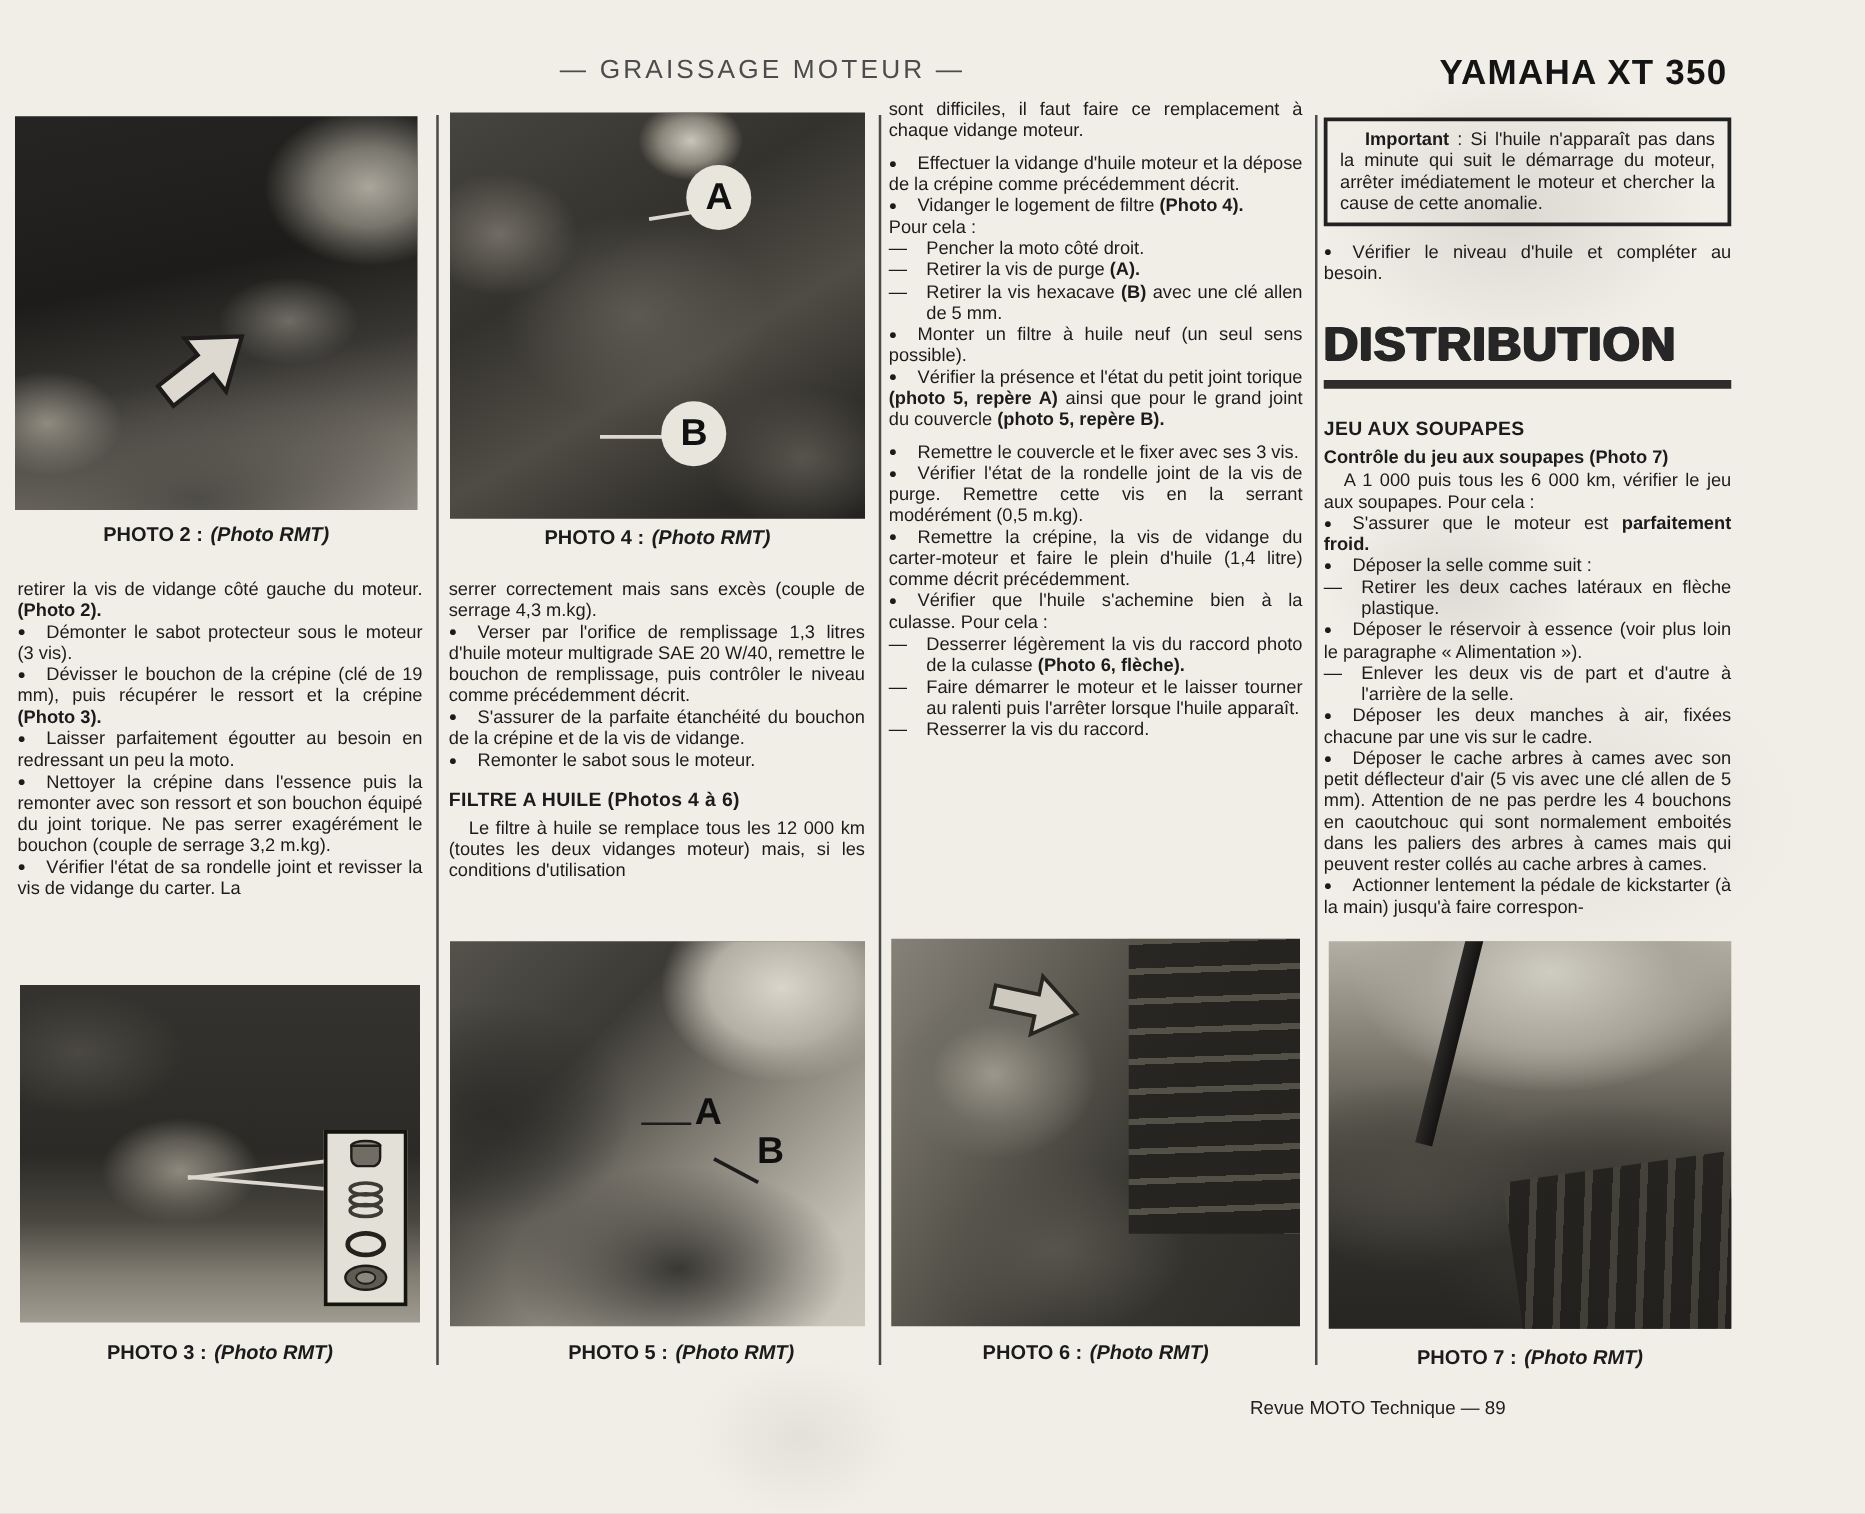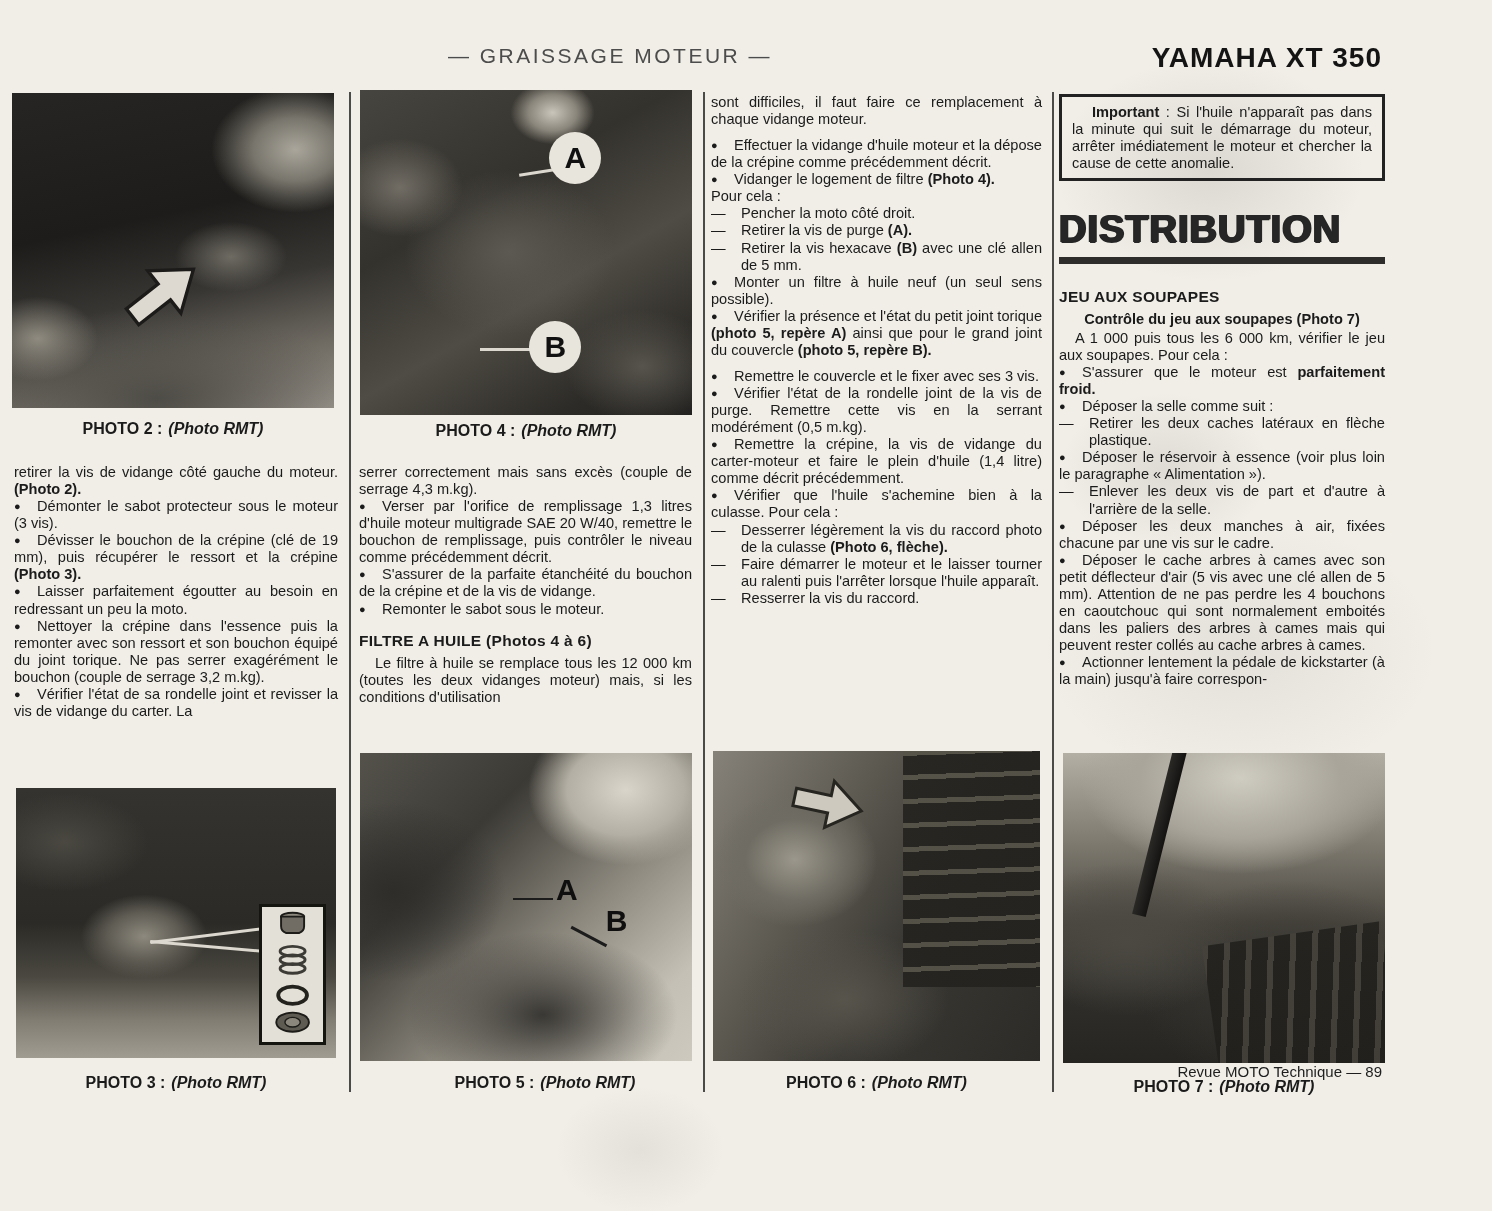--- a/index.html
+++ b/index.html
@@ -20,21 +20,21 @@
     font-size:28px; font-weight:bold; letter-spacing:1px; color:#141414; }
   .vrule { position:absolute; top:92px; height:1000px; width:2px; background:#4a4a48; }
 
   .textcol { position:absolute; font-size:14.6px; line-height:1.17; text-align:justify; }
   .blk { text-align:justify; }
   .blk .b { font-weight:bold; }
   .marker { display:inline-block; width:23px; font-size:11px; vertical-align:1px; }
   .dash { padding-left:30px; }
   .marker-dash { display:inline-block; width:30px; margin-left:-30px; }
   .h { font-weight:bold; font-size:15.5px; text-align:left; margin:14px 0 5px; letter-spacing:.3px; }
-  .h2 { font-weight:bold; text-align:center; margin:0 0 2px; }
+  .h2 { font-weight:bold; text-align:left; margin:0 0 2px; }
   .pi { text-indent:16px; }
   .sp { height:9px; }
   .box { border:3px solid #222; padding:7px 10px 6px; text-indent:20px; margin-bottom:13px; }
   .big { font-size:38px; font-weight:900; letter-spacing:1px; color:#262626; margin-top:26px;
     text-align:left; text-shadow:1.2px 0 currentColor, -1.2px 0 currentColor, 0 1px currentColor; }
   .bigbar { height:7px; background:#2e2d2c; margin:5px 0 24px; }
 
   .photo { position:absolute; overflow:hidden; }
   .ph2 { background:
       radial-gradient(120px 90px at 88% 18%, #aaa69c 0%, #78756c 35%, rgba(0,0,0,0) 70%),
@@ -76,21 +76,21 @@
   .tag { position:absolute; width:52px; height:52px; border-radius:50%; background:#e8e5dd;
     color:#111; font-weight:bold; font-size:30px; display:flex; align-items:center; justify-content:center; }
   .tl { position:absolute; height:3px; background:#dcd8cf; }
   .lab5 { position:absolute; font-weight:bold; font-size:30px; color:#0f0f0f; }
   .tl5 { position:absolute; height:2.5px; background:#1c1c1c; }
   .inset3 { position:absolute; right:3%; bottom:5%; width:21%; height:52%;
     background:#e3e0d7; border:3px solid #15150f; }
   .caption { position:absolute; text-align:center; font-size:16px; }
   .cap-label { font-weight:bold; }
   .cap-credit { font-weight:bold; font-style:italic; margin-left:6px; }
-  .footer { position:absolute; top:1063px; left:1000px; width:382px; text-align:right;
+  .footer { position:absolute; top:1118px; left:1000px; width:382px; 
     font-size:15px; color:#1e1e1e; }
 </style>
 </head>
 <body>
 
 <div class="page">
 
   <div class="hdr-title">— GRAISSAGE MOTEUR —</div>
   <div class="hdr-brand">YAMAHA XT 350</div>
 
@@ -128,21 +128,21 @@
 
   <div class="textcol" style="left:359px;top:464px;width:333px">
       <div class="blk p"><span>serrer correctement mais sans excès (couple de serrage 4,3 m.kg).</span></div>
       <div class="blk bullet"><span class="marker">●</span><span>Verser par l'orifice de remplissage 1,3 litres d'huile moteur multigrade SAE 20 W/40, remettre le bouchon de remplissage, puis contrôler le niveau comme précédemment décrit.</span></div>
       <div class="blk bullet"><span class="marker">●</span><span>S'assurer de la parfaite étanchéité du bouchon de la crépine et de la vis de vidange.</span></div>
       <div class="blk bullet"><span class="marker">●</span><span>Remonter le sabot sous le moteur.</span></div>
       <div class="blk h"><span>FILTRE A HUILE (Photos 4 à 6)</span></div>
       <div class="blk pi"><span>Le filtre à huile se remplace tous les 12 000 km (toutes les deux vidanges moteur) mais, si les conditions d'utilisation</span></div>
     </div>
 
-  <div class="textcol" style="left:711px;top:94px;width:331px">
+  <div class="textcol" style="left:711px;top:80px;width:331px">
       <div class="blk p"><span>sont difficiles, il faut faire ce remplacement à chaque vidange moteur.</span></div>
       <div class="sp"></div>
       <div class="blk bullet"><span class="marker">●</span><span>Effectuer la vidange d'huile moteur et la dépose de la crépine comme précédemment décrit.</span></div>
       <div class="blk bullet"><span class="marker">●</span><span>Vidanger le logement de filtre </span><span class="b">(Photo 4).</span></div>
       <div class="blk p"><span>Pour cela :</span></div>
       <div class="blk dash"><span class="marker-dash">—</span><span>Pencher la moto côté droit.</span></div>
       <div class="blk dash"><span class="marker-dash">—</span><span>Retirer la vis de purge </span><span class="b">(A).</span></div>
       <div class="blk dash"><span class="marker-dash">—</span><span>Retirer la vis hexacave </span><span class="b">(B)</span><span> avec une clé allen de 5 mm.</span></div>
       <div class="blk bullet"><span class="marker">●</span><span>Monter un filtre à huile neuf (un seul sens possible).</span></div>
       <div class="blk bullet"><span class="marker">●</span><span>Vérifier la présence et l'état du petit joint torique </span><span class="b">(photo 5, repère A)</span><span> ainsi que pour le grand joint du couvercle </span><span class="b">(photo 5, repère B).</span></div>
@@ -151,20 +151,21 @@
       <div class="blk bullet"><span class="marker">●</span><span>Vérifier l'état de la rondelle joint de la vis de purge. Remettre cette vis en la serrant modérément (0,5 m.kg).</span></div>
       <div class="blk bullet"><span class="marker">●</span><span>Remettre la crépine, la vis de vidange du carter-moteur et faire le plein d'huile (1,4 litre) comme décrit précédemment.</span></div>
       <div class="blk bullet"><span class="marker">●</span><span>Vérifier que l'huile s'achemine bien à la culasse. Pour cela :</span></div>
       <div class="blk dash"><span class="marker-dash">—</span><span>Desserrer légèrement la vis du raccord photo de la culasse </span><span class="b">(Photo 6, flèche).</span></div>
       <div class="blk dash"><span class="marker-dash">—</span><span>Faire démarrer le moteur et le laisser tourner au ralenti puis l'arrêter lorsque l'huile apparaît.</span></div>
       <div class="blk dash"><span class="marker-dash">—</span><span>Resserrer la vis du raccord.</span></div>
     </div>
 
   <div class="textcol" style="left:1059px;top:94px;width:326px">
       <div class="blk box"><span class="b">Important</span><span> : Si l'huile n'apparaît pas dans la minute qui suit le démarrage du moteur, arrêter imédiatement le moteur et chercher la cause de cette anomalie.</span></div>
+      <div class="blk bullet"><span class="marker">●</span><span>Vérifier le niveau d'huile et compléter au besoin.</span></div>
       <div class="big blk">DISTRIBUTION</div>
       <div class="bigbar"></div>
       <div class="blk h"><span>JEU AUX SOUPAPES</span></div>
       <div class="blk h2"><span>Contrôle du jeu aux soupapes (Photo 7)</span></div>
       <div class="blk pi"><span>A 1 000 puis tous les 6 000 km, vérifier le jeu aux soupapes. Pour cela :</span></div>
       <div class="blk bullet"><span class="marker">●</span><span>S'assurer que le moteur est </span><span class="b">parfaitement froid.</span></div>
       <div class="blk bullet"><span class="marker">●</span><span>Déposer la selle comme suit :</span></div>
       <div class="blk dash"><span class="marker-dash">—</span><span>Retirer les deux caches latéraux en flèche plastique.</span></div>
       <div class="blk bullet"><span class="marker">●</span><span>Déposer le réservoir à essence (voir plus loin le paragraphe « Alimentation »).</span></div>
       <div class="blk dash"><span class="marker-dash">—</span><span>Enlever les deux vis de part et d'autre à l'arrière de la selle.</span></div>

